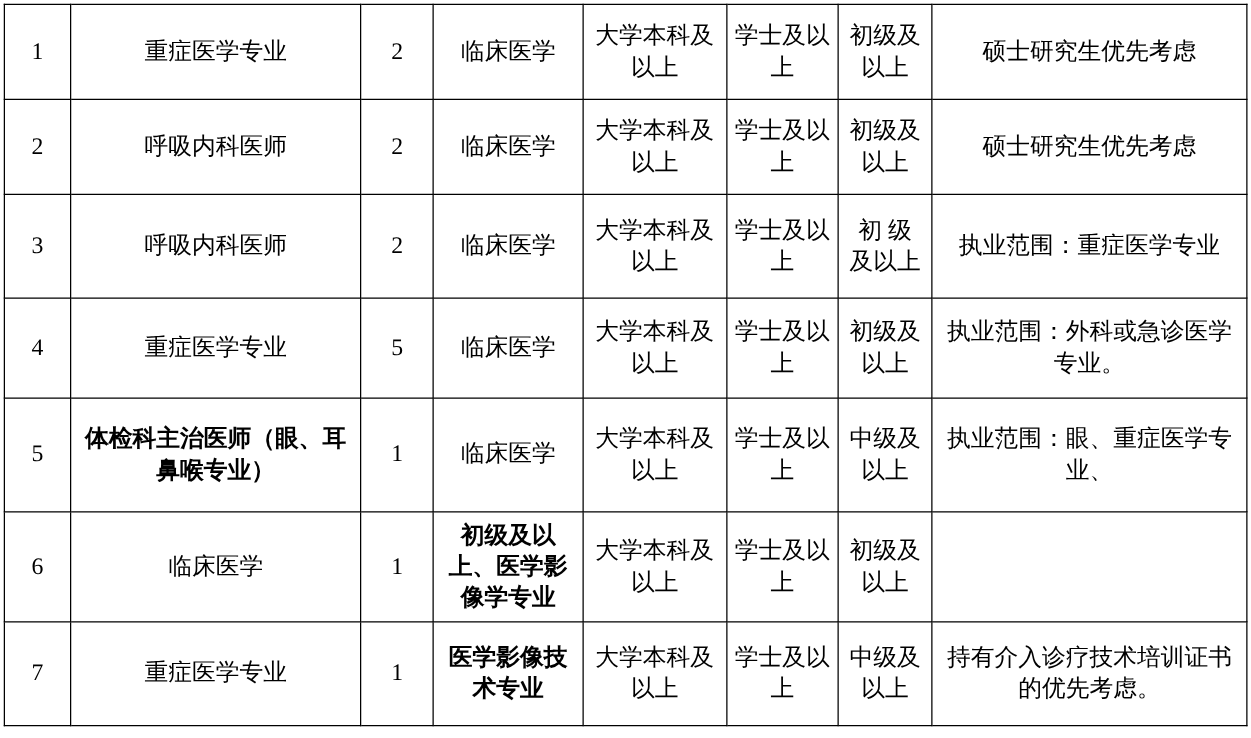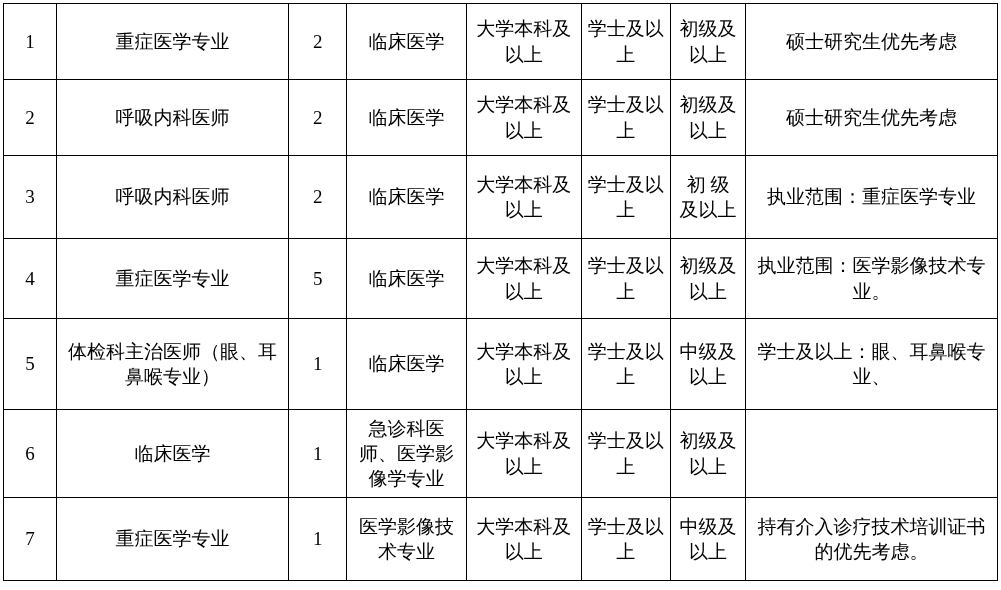--- a/index.html
+++ b/index.html
@@ -38,21 +38,21 @@
   }
   td.c-no      { width: 52px; }
   td.c-post    { width: 229px; }
   td.c-count   { width: 57px; }
   td.c-major   { width: 118px; font-size: 18px; }
   td.c-edu     { width: 113px; }
   td.c-degree  { width: 88px; }
   td.c-title   { width: 74px; }
   td.c-remark  { width: 248px; text-align: left; padding-left: 9px; font-size: 18px; line-height: 1.45; }
 
-  td.small { font-size: 17px; }
+  td.small { font-size: 17px; font-weight: bold; }
 </style>
 </head>
 <body>
 
 <div id="sheet">
   <table class="job-table">
     <tbody>
       <tr style="height:76px;">
         <td class="c-no">1</td>
         <td class="c-post">重症医学专业</td>
@@ -84,37 +84,37 @@
         <td class="c-remark">执业范围：重症医学专业</td>
       </tr>
       <tr style="height:80px;">
         <td class="c-no">4</td>
         <td class="c-post">重症医学专业</td>
         <td class="c-count">5</td>
         <td class="c-major">临床医学</td>
         <td class="c-edu">大学本科及以上</td>
         <td class="c-degree">学士及以上</td>
         <td class="c-title">初级及以上</td>
-        <td class="c-remark">执业范围：医学影像技术专业。</td>
+        <td class="c-remark">执业范围：外科或急诊医学专业。</td>
       </tr>
       <tr style="height:91px;">
         <td class="c-no">5</td>
         <td class="c-post small">体检科主治医师（眼、耳鼻喉专业）</td>
         <td class="c-count">1</td>
         <td class="c-major">临床医学</td>
         <td class="c-edu">大学本科及以上</td>
         <td class="c-degree">学士及以上</td>
         <td class="c-title">中级及以上</td>
-        <td class="c-remark">学士及以上：眼、耳鼻喉专业、</td>
+        <td class="c-remark">执业范围：眼、重症医学专业、</td>
       </tr>
       <tr style="height:88px;">
         <td class="c-no">6</td>
         <td class="c-post">临床医学</td>
         <td class="c-count">1</td>
-        <td class="c-major small">急诊科医师、医学影像学专业</td>
+        <td class="c-major small">初级及以上、医学影像学专业</td>
         <td class="c-edu">大学本科及以上</td>
         <td class="c-degree">学士及以上</td>
         <td class="c-title">初级及以上</td>
         <td class="c-remark"></td>
       </tr>
       <tr style="height:83px;">
         <td class="c-no">7</td>
         <td class="c-post">重症医学专业</td>
         <td class="c-count">1</td>
         <td class="c-major small">医学影像技术专业</td>

